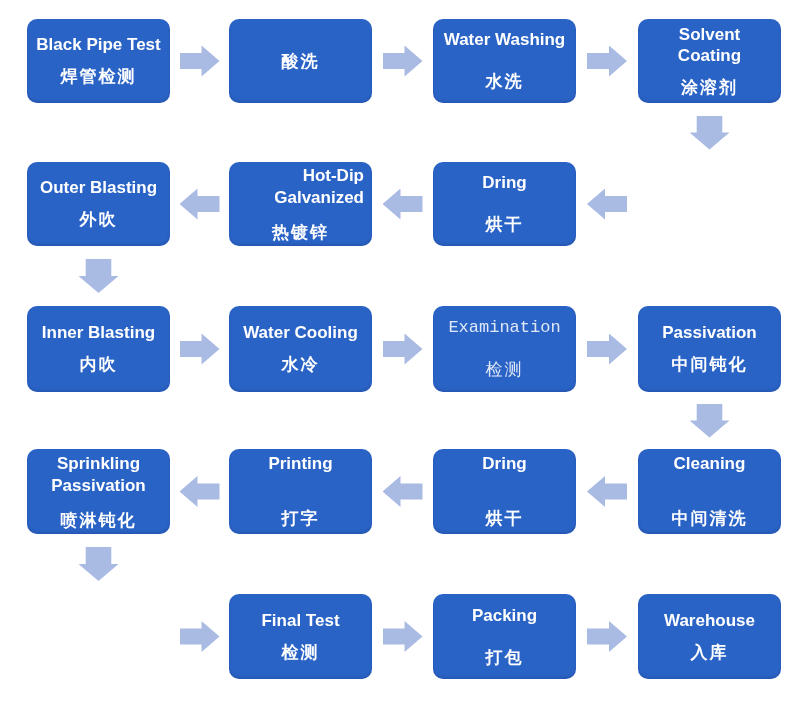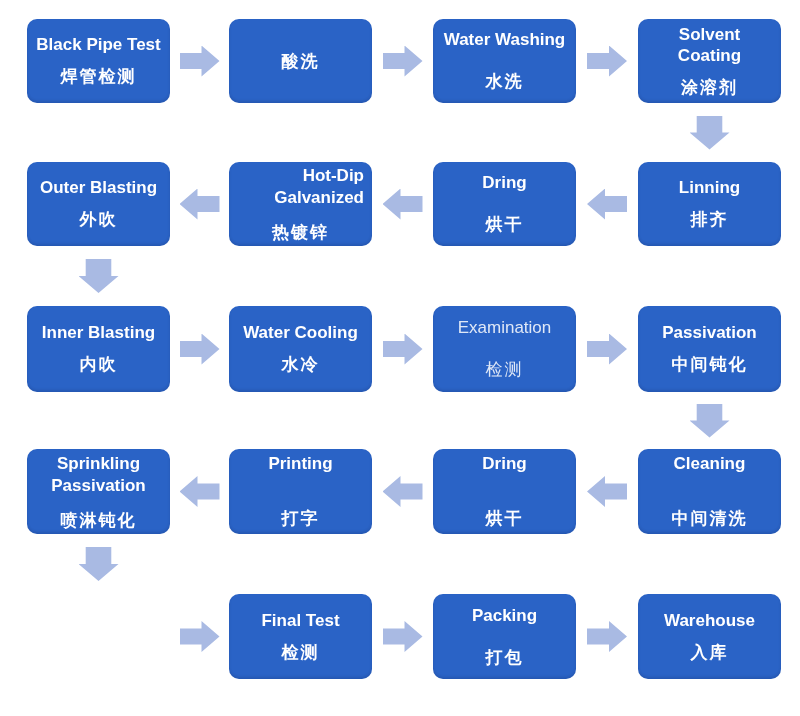--- a/index.html
+++ b/index.html
@@ -38,20 +38,21 @@
   }
   .box .en { font-size: 17px; line-height: 21px; }
   .box .zh { font-size: 17px; letter-spacing: 2px; }
   .box.tight { gap: 12px; }
   .box.tight .en { line-height: 22px; }
   .box.light {
     font-weight: 400;
   }
   .box.light .en, .box.light .zh {
     color: rgba(255,255,255,0.85);
+    font-family: Liberation Mono, monospace;
   }
   .arrow {
     width: 40px;
     height: 31px;
     background: var(--arrow-fill, #a9bae3);
     align-self: center;
     justify-self: center;
   }
   .arrow.right { clip-path: polygon(0 24%, 55% 24%, 55% 0, 100% 50%, 55% 100%, 55% 76%, 0 76%); }
   .arrow.left  { clip-path: polygon(100% 24%, 45% 24%, 45% 0, 0 50%, 45% 100%, 45% 76%, 100% 76%); }
@@ -105,24 +106,20 @@
     <div class="box tight gr2 gc2">
       <div class="en">Hot-Dip Galvanized</div>
       <div class="zh">热镀锌</div>
     </div>
     <div class="arrow left gr2 ga2"></div>
     <div class="box gr2 gc3">
       <div class="en">Dring</div>
       <div class="zh">烘干</div>
     </div>
     <div class="arrow left gr2 ga3"></div>
-    <div class="box gr2 gc4">
-      <div class="en">Linning</div>
-      <div class="zh">排齐</div>
-    </div>
 
     <div class="arrow down gd2 gc1"></div>
 
     <div class="box gr3 gc1">
       <div class="en">Inner Blasting</div>
       <div class="zh">内吹</div>
     </div>
     <div class="arrow right gr3 ga1"></div>
     <div class="box gr3 gc2">
       <div class="en">Water Cooling</div>

